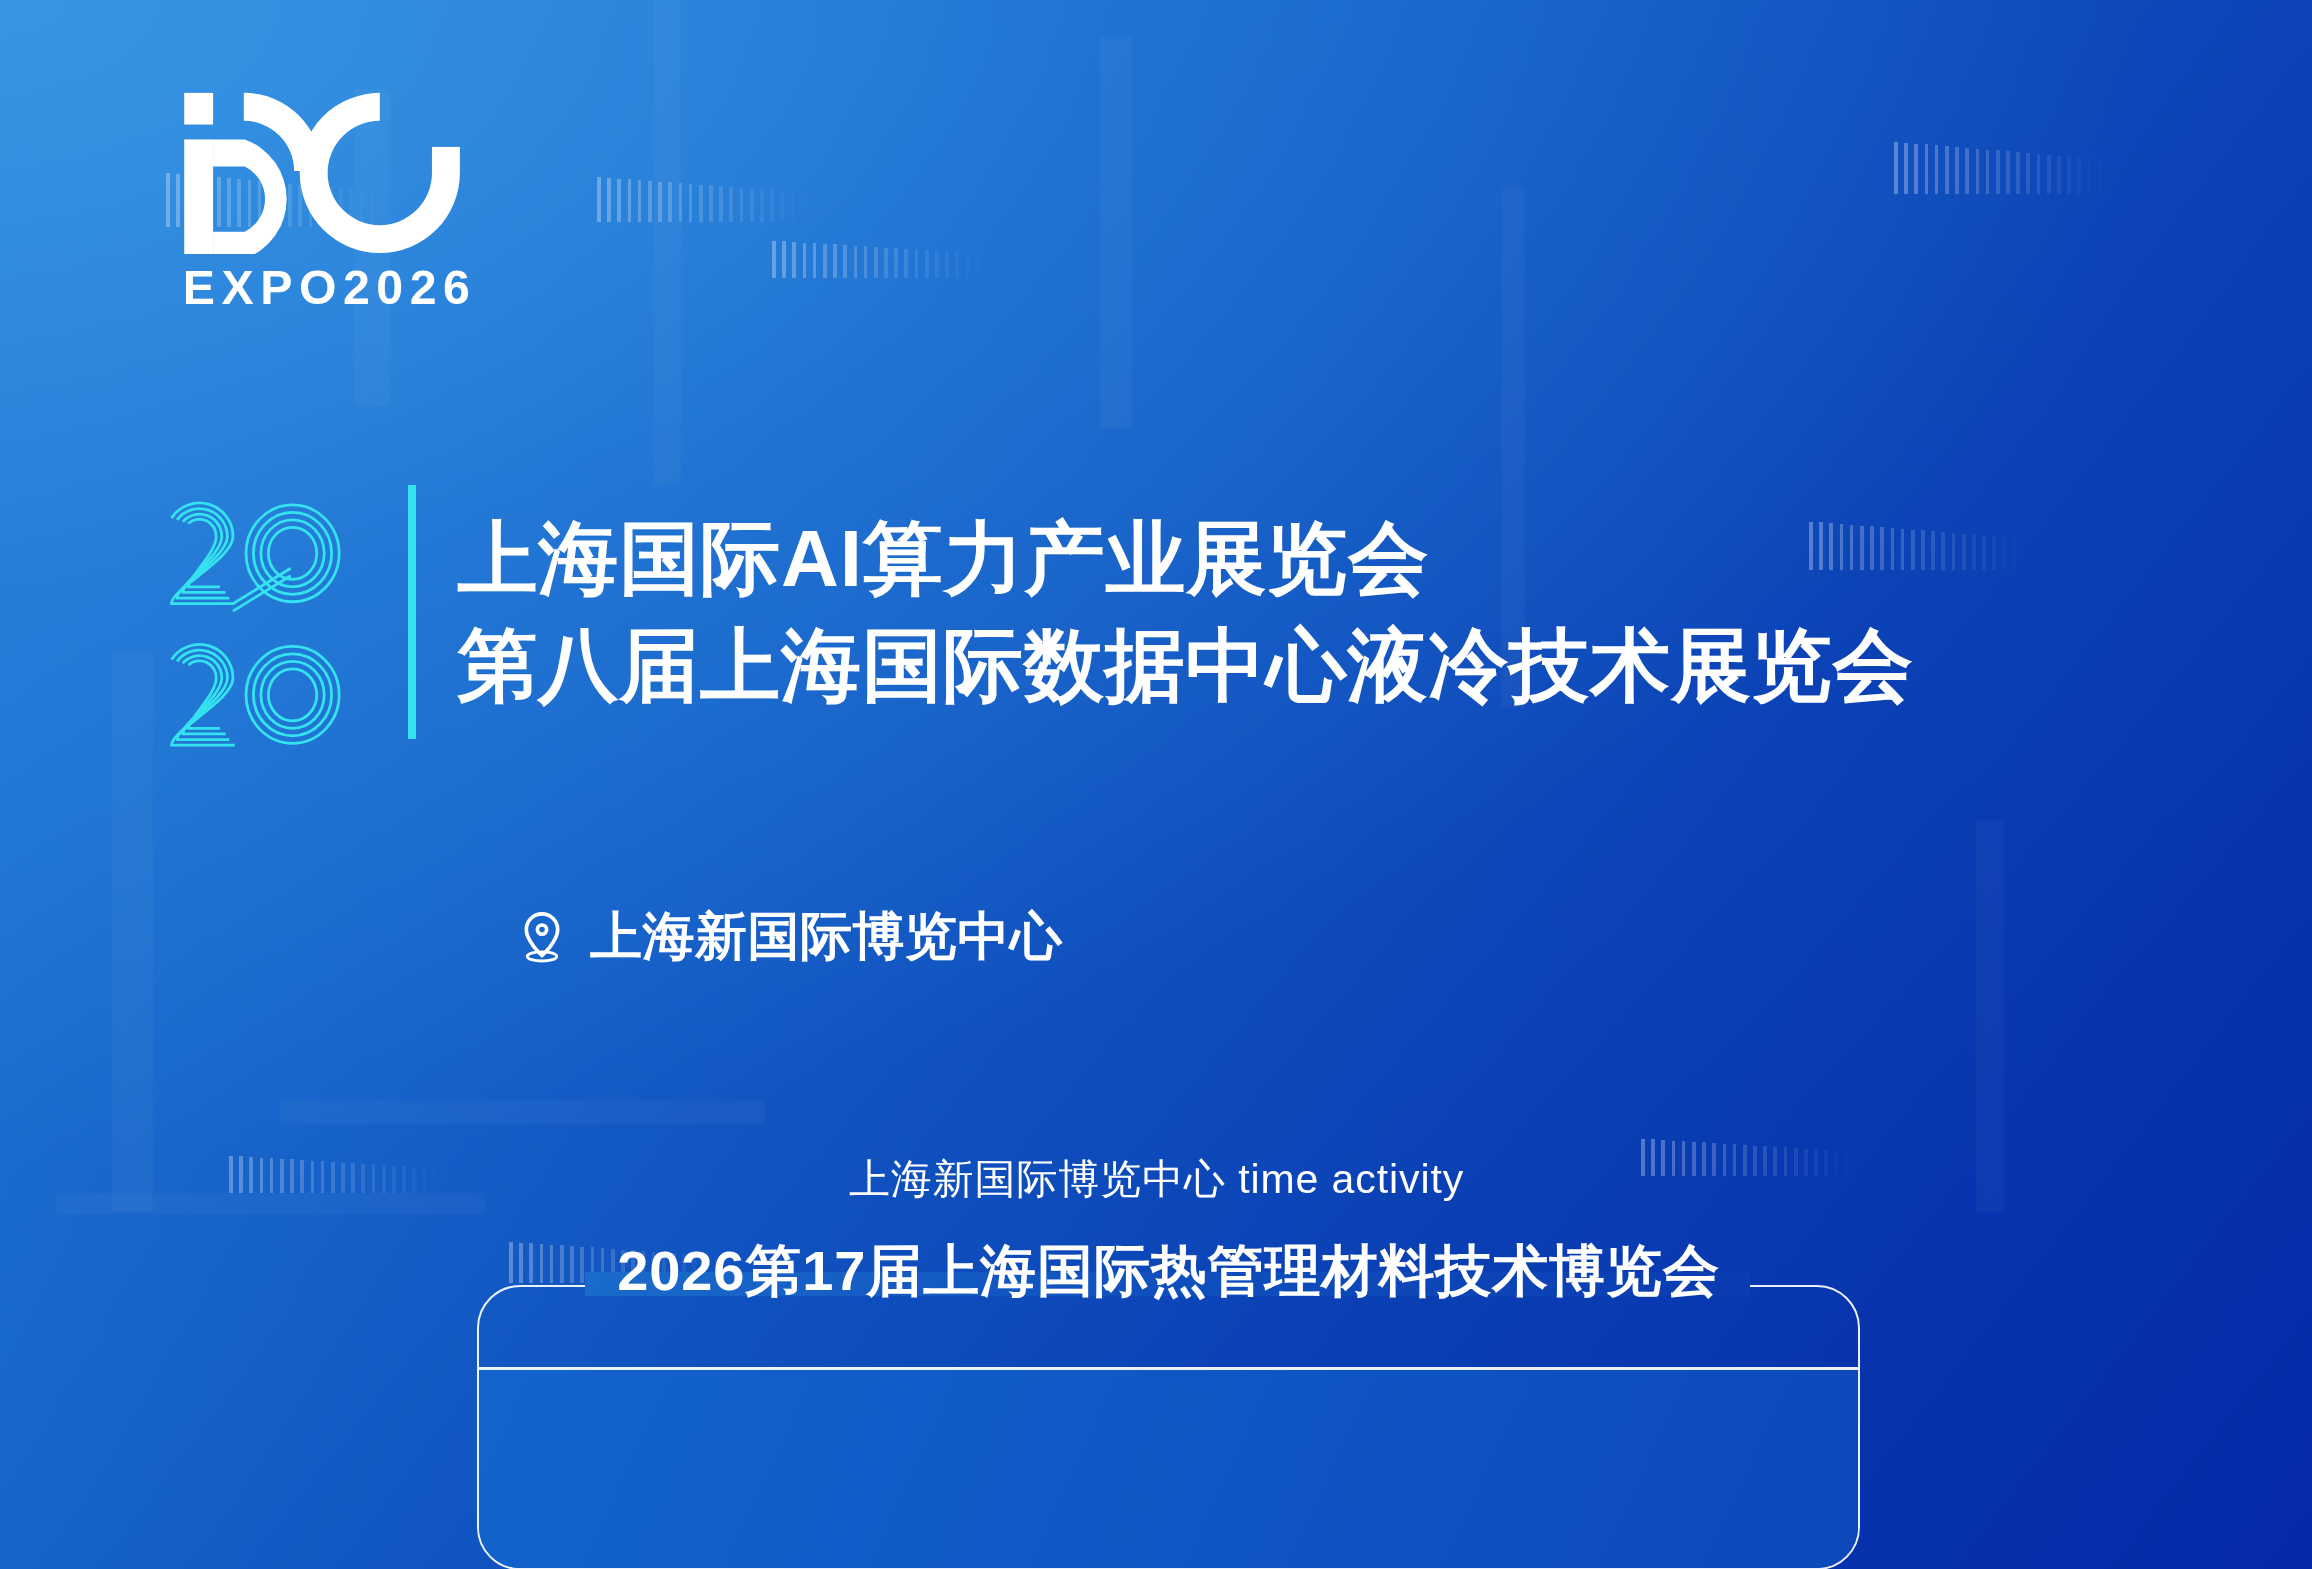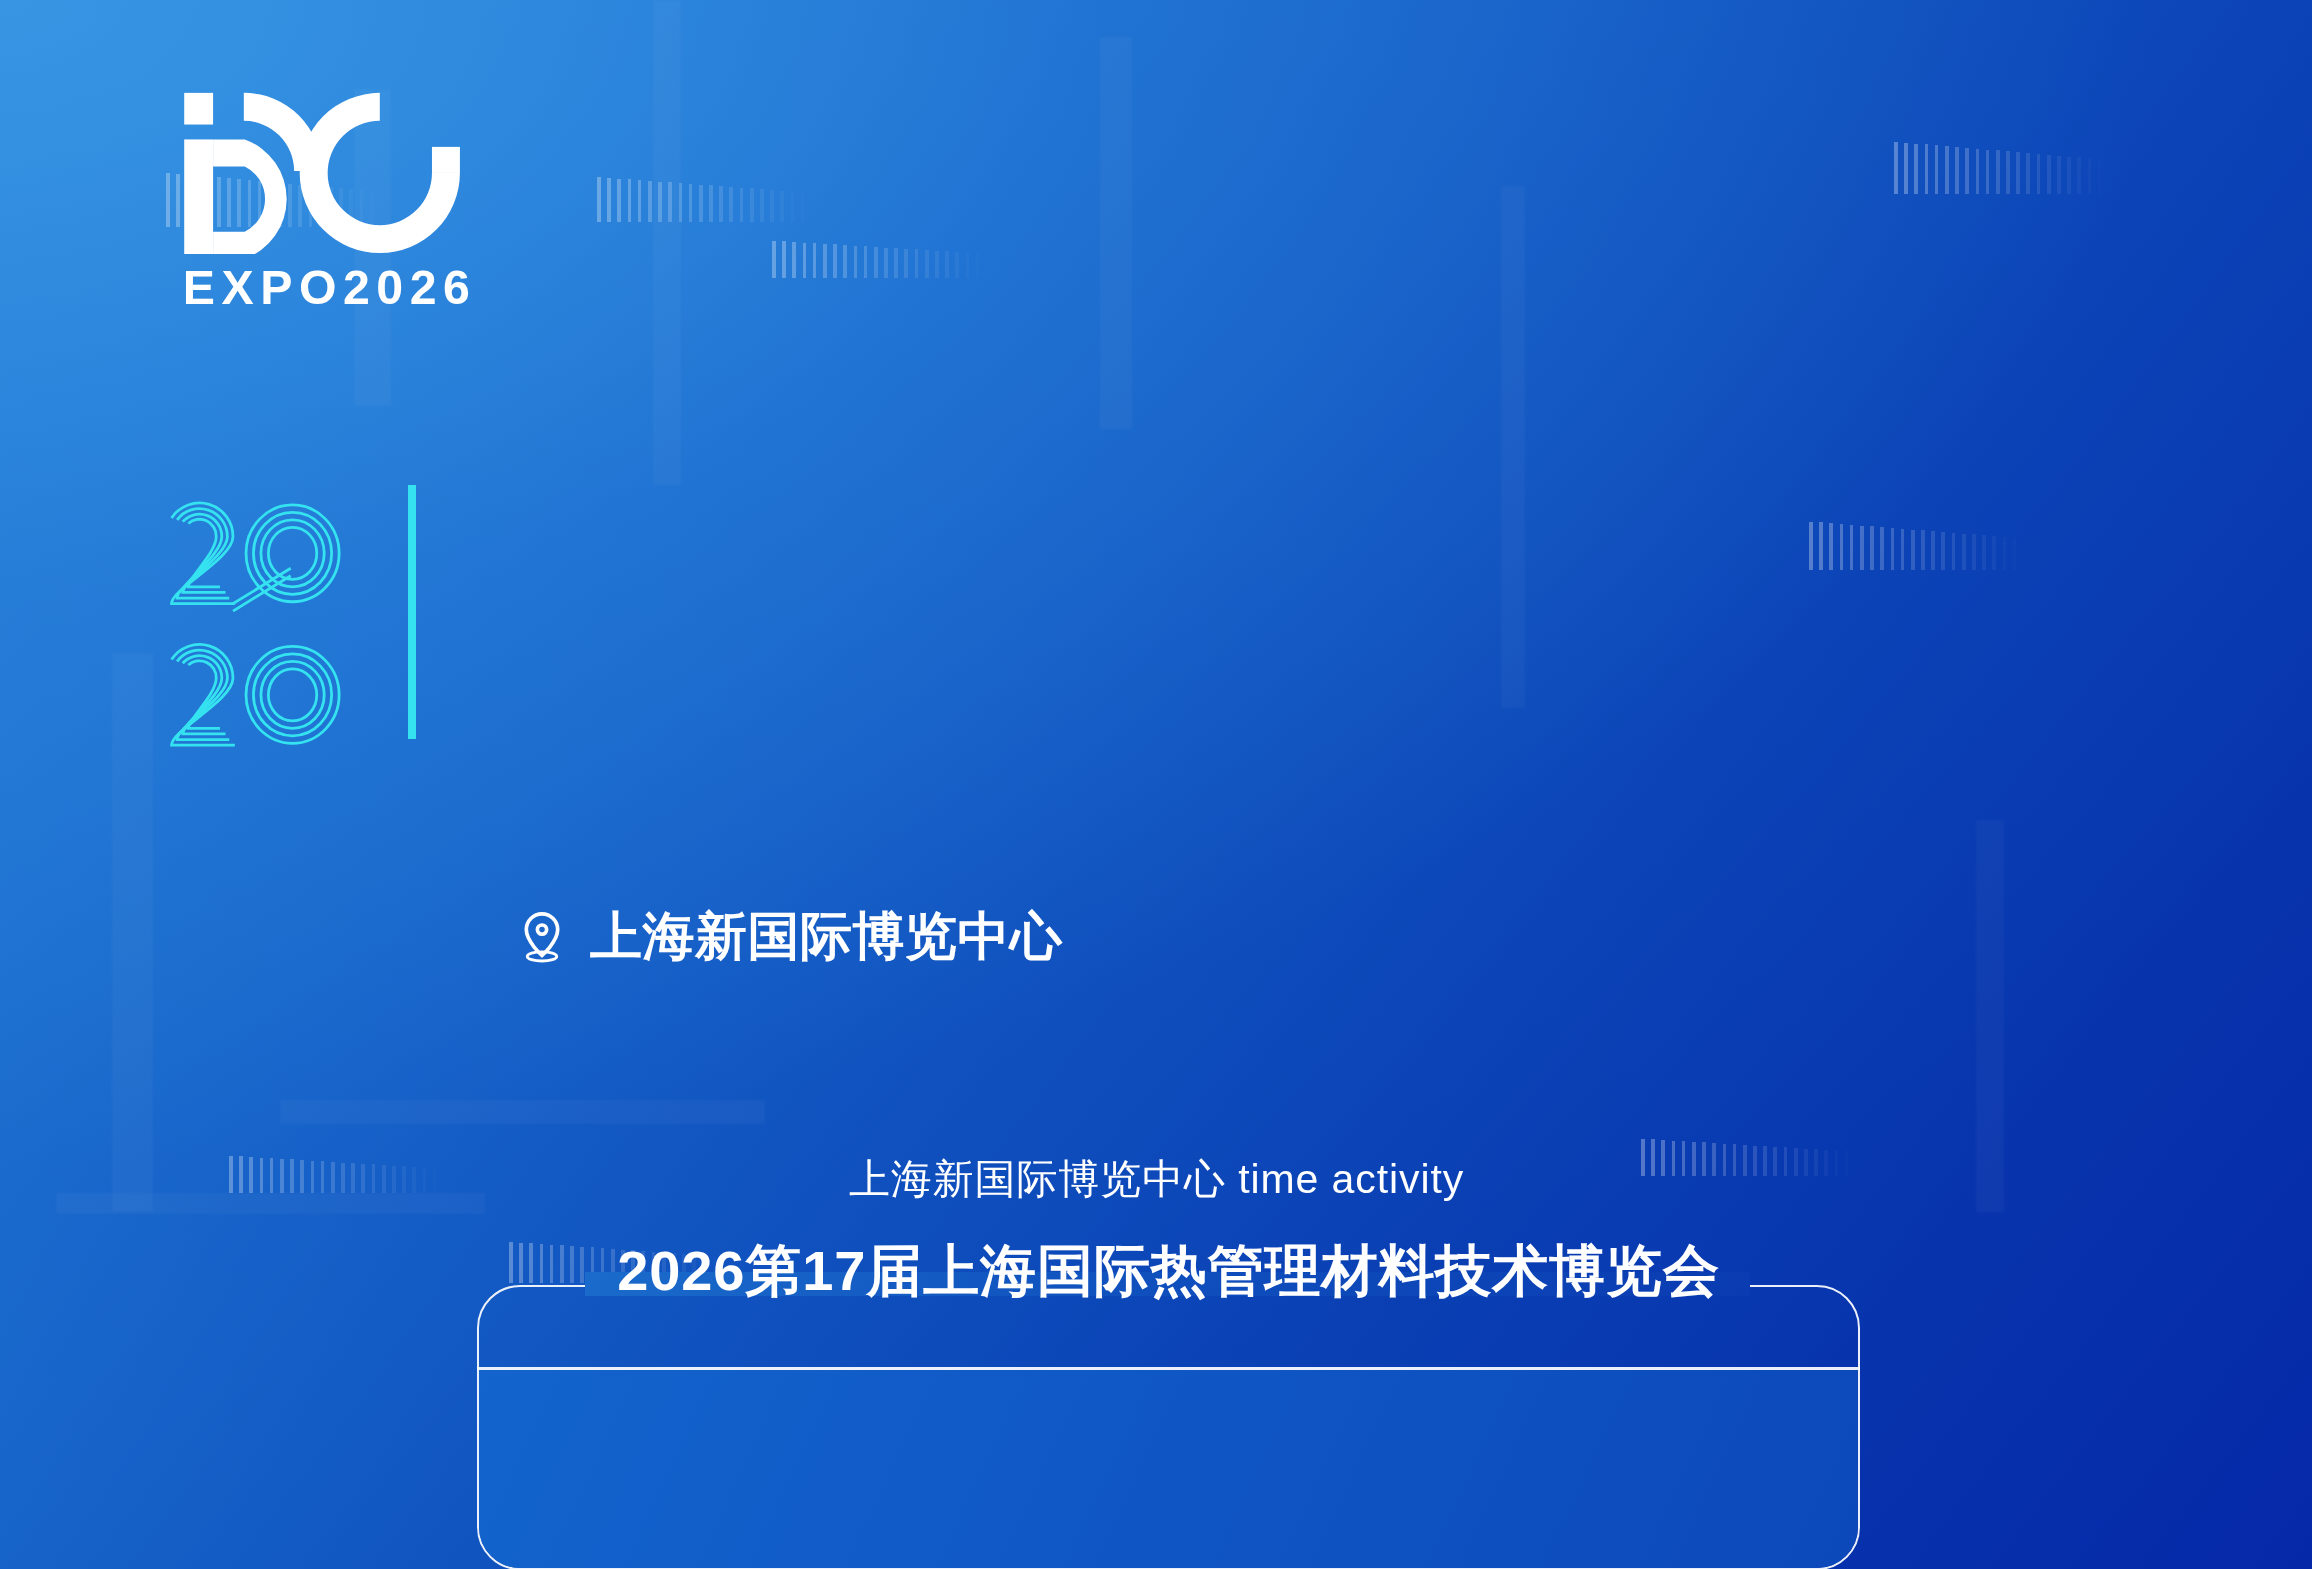--- a/index.html
+++ b/index.html
@@ -466,20 +466,24 @@
             <ellipse cx="142" cy="234" rx="42" ry="44"></ellipse>
             <ellipse cx="142" cy="234" rx="34" ry="36"></ellipse>
             <ellipse cx="142" cy="234" rx="26" ry="28"></ellipse>
           </g>
         </g>
       </svg>
     </div>
 
     <div class="divider-bar"></div>
 
+    <div class="titles">
+      <div class="title-line1">上海国际AI算力产业展览会</div>
+      <div class="title-line2">第八届上海国际数据中心液冷技术展览会</div>
+    </div>
   </div>
 
   <div class="meta-row">
 
 
     <div class="meta-item">
       <span class="meta-icon">
         <svg viewBox="0 0 52 58" width="48" height="54" aria-hidden="true">
           <path d="M26 4 a17 17 0 0 1 17 17 c0 13 -17 28 -17 28 s-17 -15 -17 -28 a17 17 0 0 1 17 -17 z" fill="none" stroke="#ffffff" stroke-width="4"></path>
           <circle cx="26" cy="21" r="5" fill="none" stroke="#ffffff" stroke-width="4"></circle>

